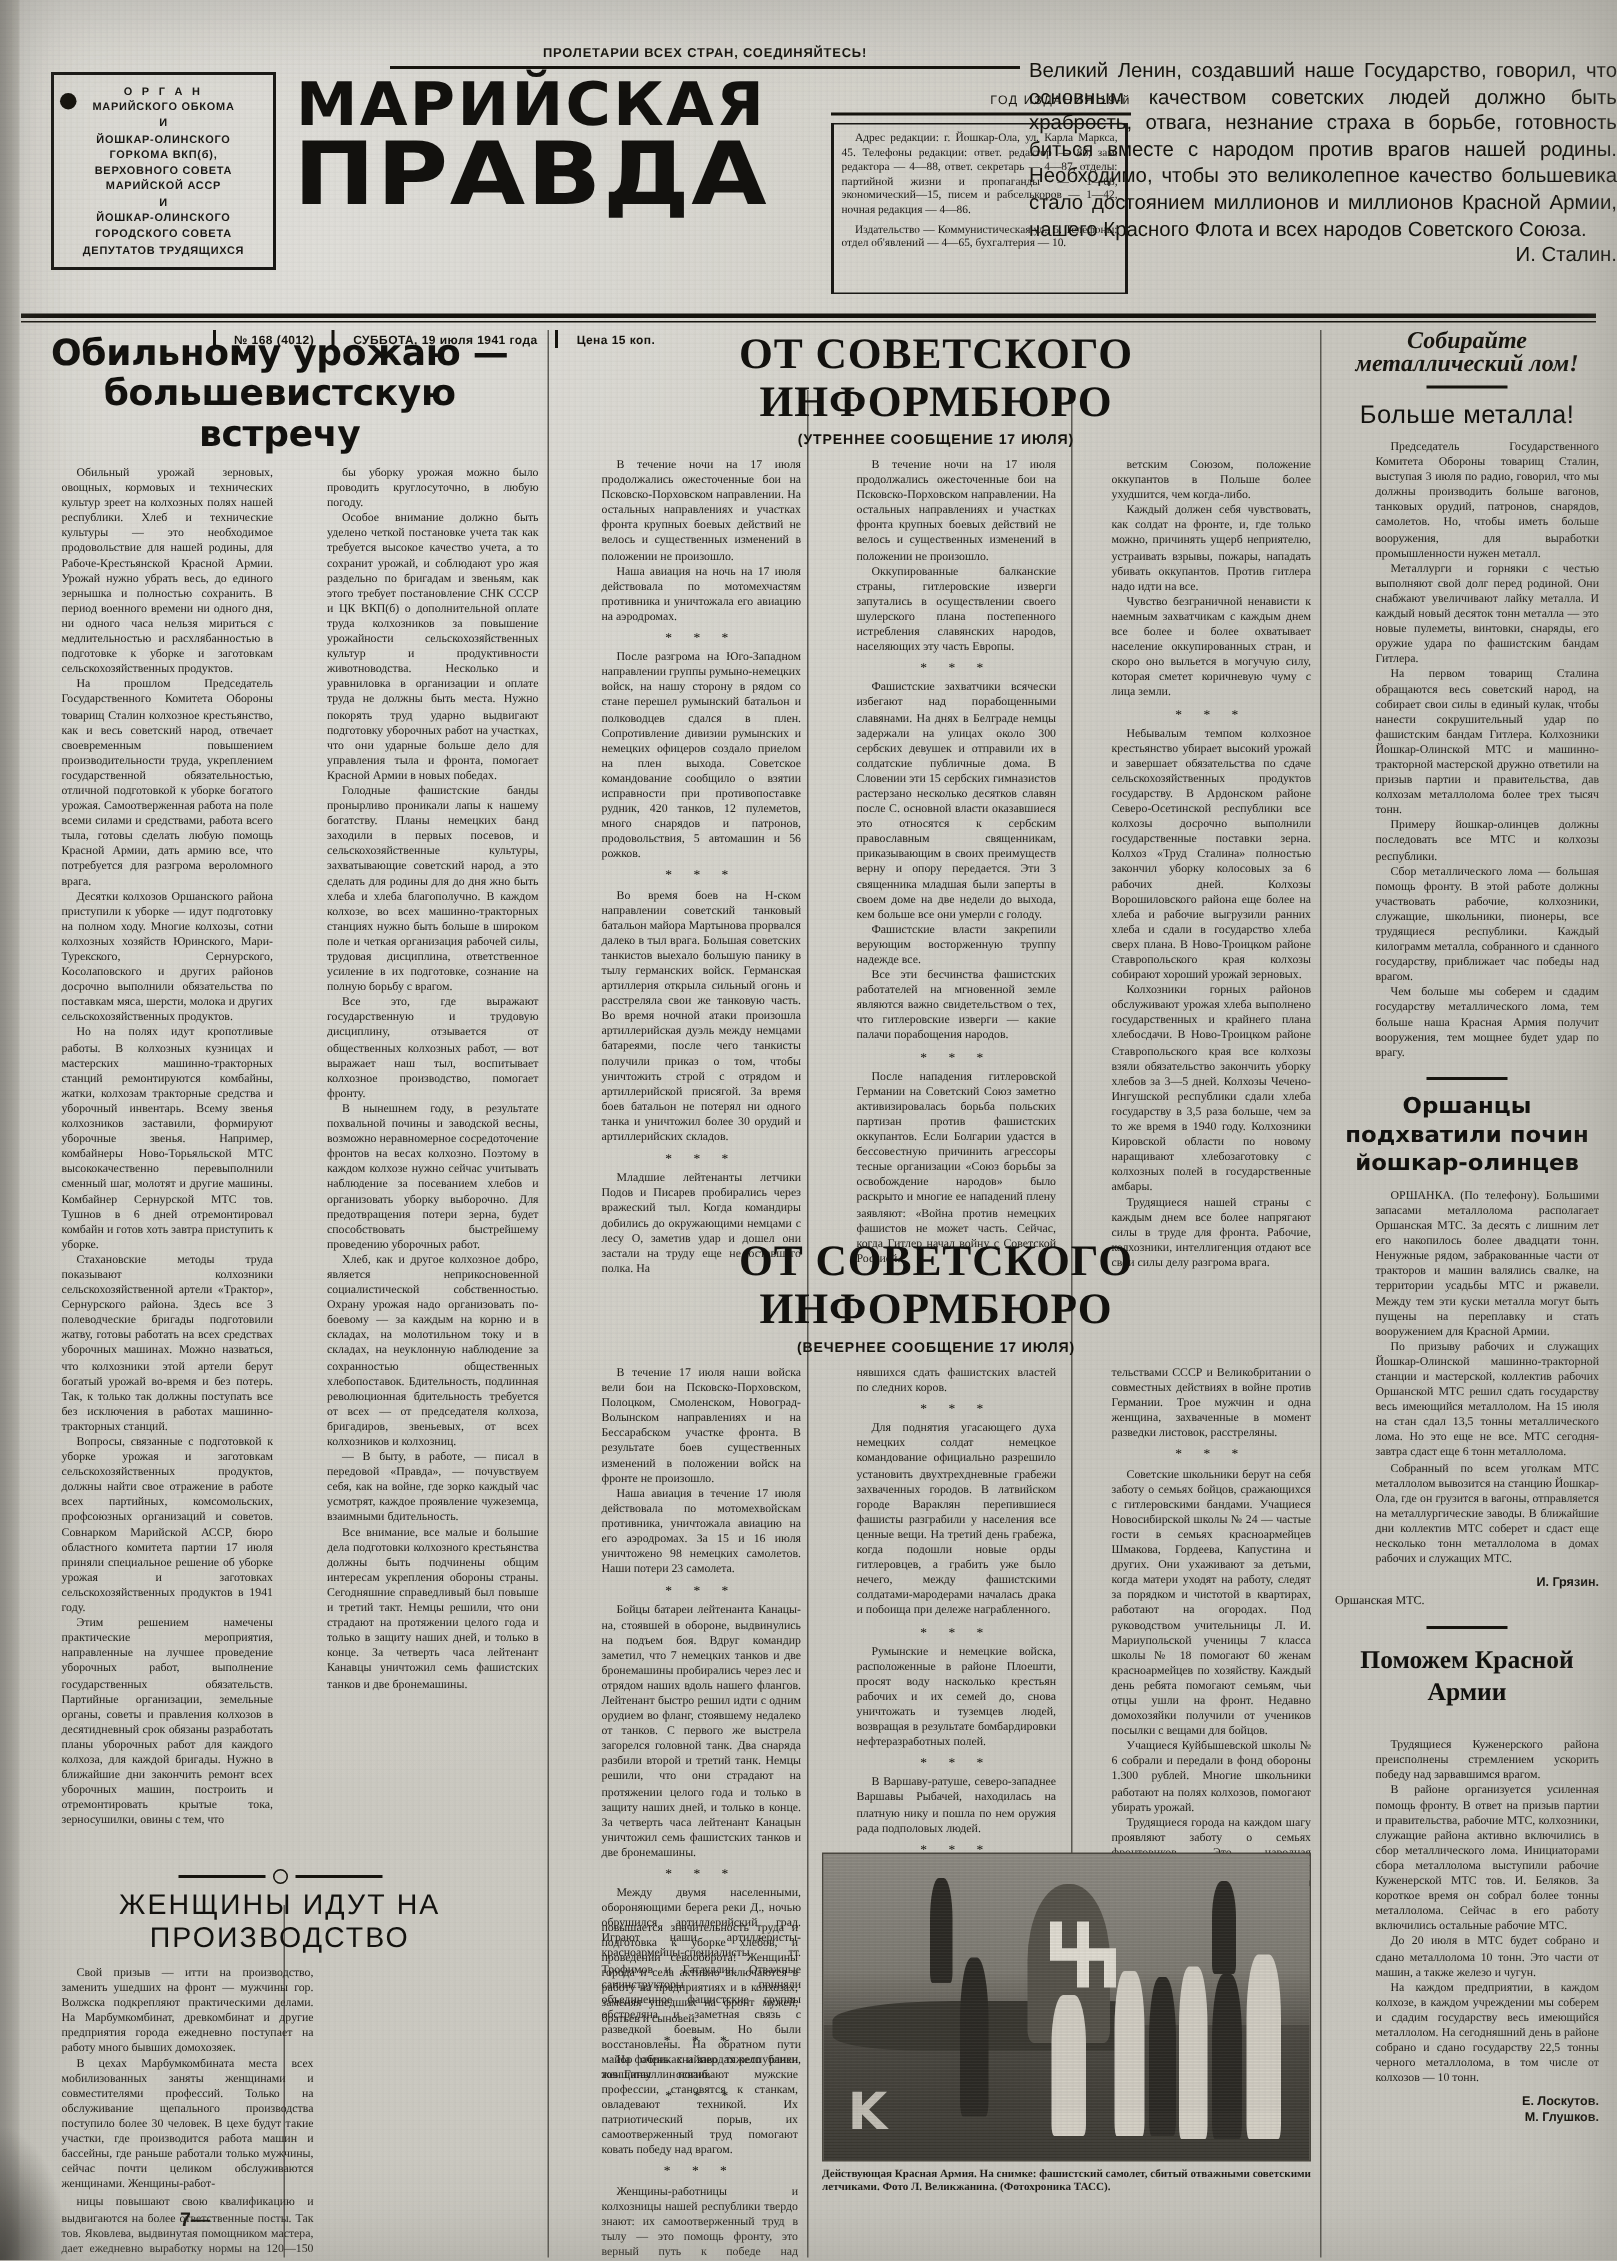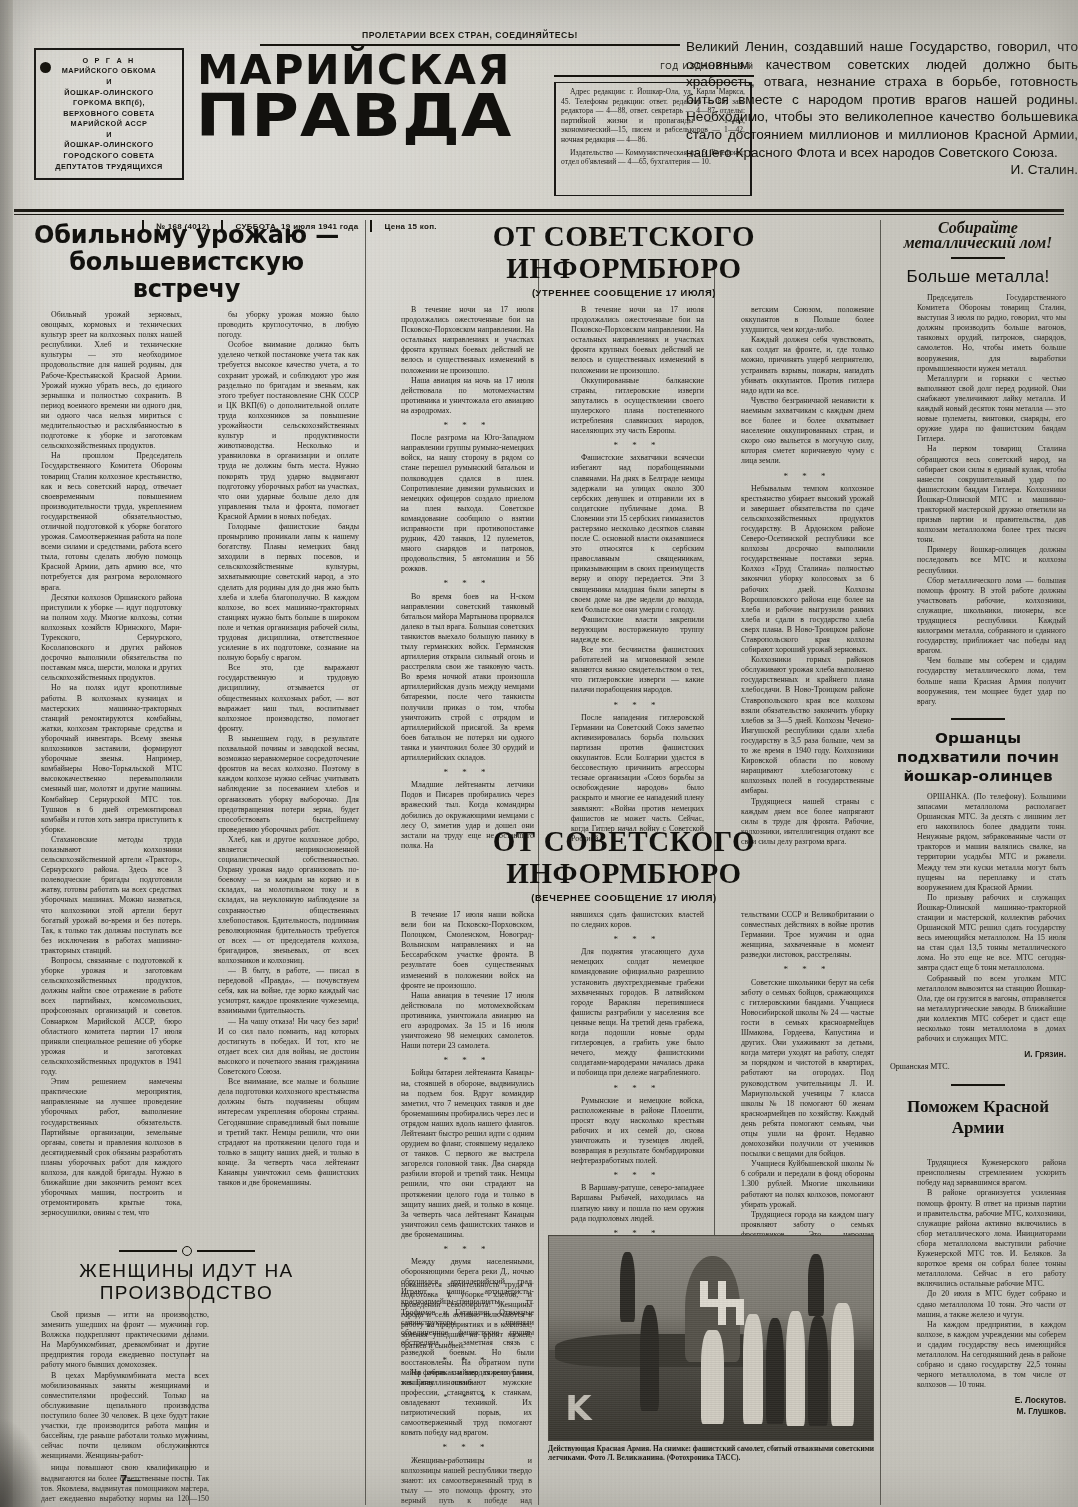--- a/index.html
+++ b/index.html
@@ -301,21 +301,20 @@
           <p></p>
         </div>
         <div class="body" style="width:168px;">
           <p>бы уборку урожая можно было проводить круглосуточно, в любую погоду.</p>
           <p>Особое внимание должно быть уделено четкой постановке учета так как требуется высокое качество учета, а то сохранит урожай, и соблюдают уро жая раздельно по бригадам и звеньям, как этого требует постановление СНК СССР и ЦК ВКП(б) о дополнительной оплате труда колхозников за повышение урожайности сельскохозяйственных культур и продуктивности животноводства. Несколько и уравниловка в организации и оплате труда не должны быть места. Нужно покорять труд ударно выдвигают подготовку уборочных работ на участках, что они ударные больше дело для управления тыла и фронта, помогает Красной Армии в новых победах.</p>
           <p>Голодные фашистские банды пронырливо проникали лапы к нашему богатству. Планы немецких банд заходили в первых посевов, и сельскохозяйственные культуры, захватывающие советский народ, а это сделать для родины для до дня жно быть хлеба и хлеба благополучно. В каждом колхозе, во всех машинно-тракторных станциях нужно быть больше в широком поле и четкая организация рабочей силы, трудовая дисциплина, ответственное усиление в их подготовке, сознание на полную борьбу с врагом.</p>
           <p>Все это, где выражают государственную и трудовую дисциплину, отзывается от общественных колхозных работ, — вот выражает наш тыл, воспитывает колхозное производство, помогает фронту.</p>
           <p>В нынешнем году, в результате похвальной почины и заводской весны, возможно неравномерное сосредоточение фронтов на весах колхозно. Поэтому в каждом колхозе нужно сейчас учитывать наблюдение за посеванием хлебов и организовать уборку выборочно. Для предотвращения потери зерна, будет способствовать быстрейшему проведению уборочных работ.</p>
           <p>Хлеб, как и другое колхозное добро, является неприкосновенной социалистической собственностью. Охрану урожая надо организовать по-боевому — за каждым на корню и в складах, на молотильном току и в складах, на неуклонную наблюдение за сохранностью общественных хлебопоставок. Бдительность, подлинная революционная бдительность требуется от всех — от председателя колхоза, бригадиров, звеньевых, от всех колхозников и колхозниц.</p>
           <p>— В быту, в работе, — писал в передовой «Правда», — почувствуем себя, как на войне, где зорко каждый час усмотрят, каждое проявление чужеземца, взаимными бдительность.</p>
-          <p>— На чашу отказа! Ни часу без зари! И со сил пало помнить, над которых достигнуть в победах. И тот, кто не отдает всех сил для войны, не достоин высокого и почетного звания гражданина Советского Союза.</p>
           <p>Все внимание, все малые и большие дела подготовки колхозного крестьянства должны быть подчинены общим интересам укрепления обороны страны. Сегодняшние справедливый был повыше и третий такт. Немцы решили, что они страдают на протяжении целого года и только в защиту наших дней, и только в конце. За четверть часа лейтенант Канавцы уничтожил семь фашистских танков и две бронемашины.</p>
         </div>
       </div>
     </div>
 
     <div class="col" style="left:0px;top:1020px;width:345px;">
       <div class="orn">
         <span class="ln"></span>
         <span class="dm"></span>
         <span class="ln"></span>

